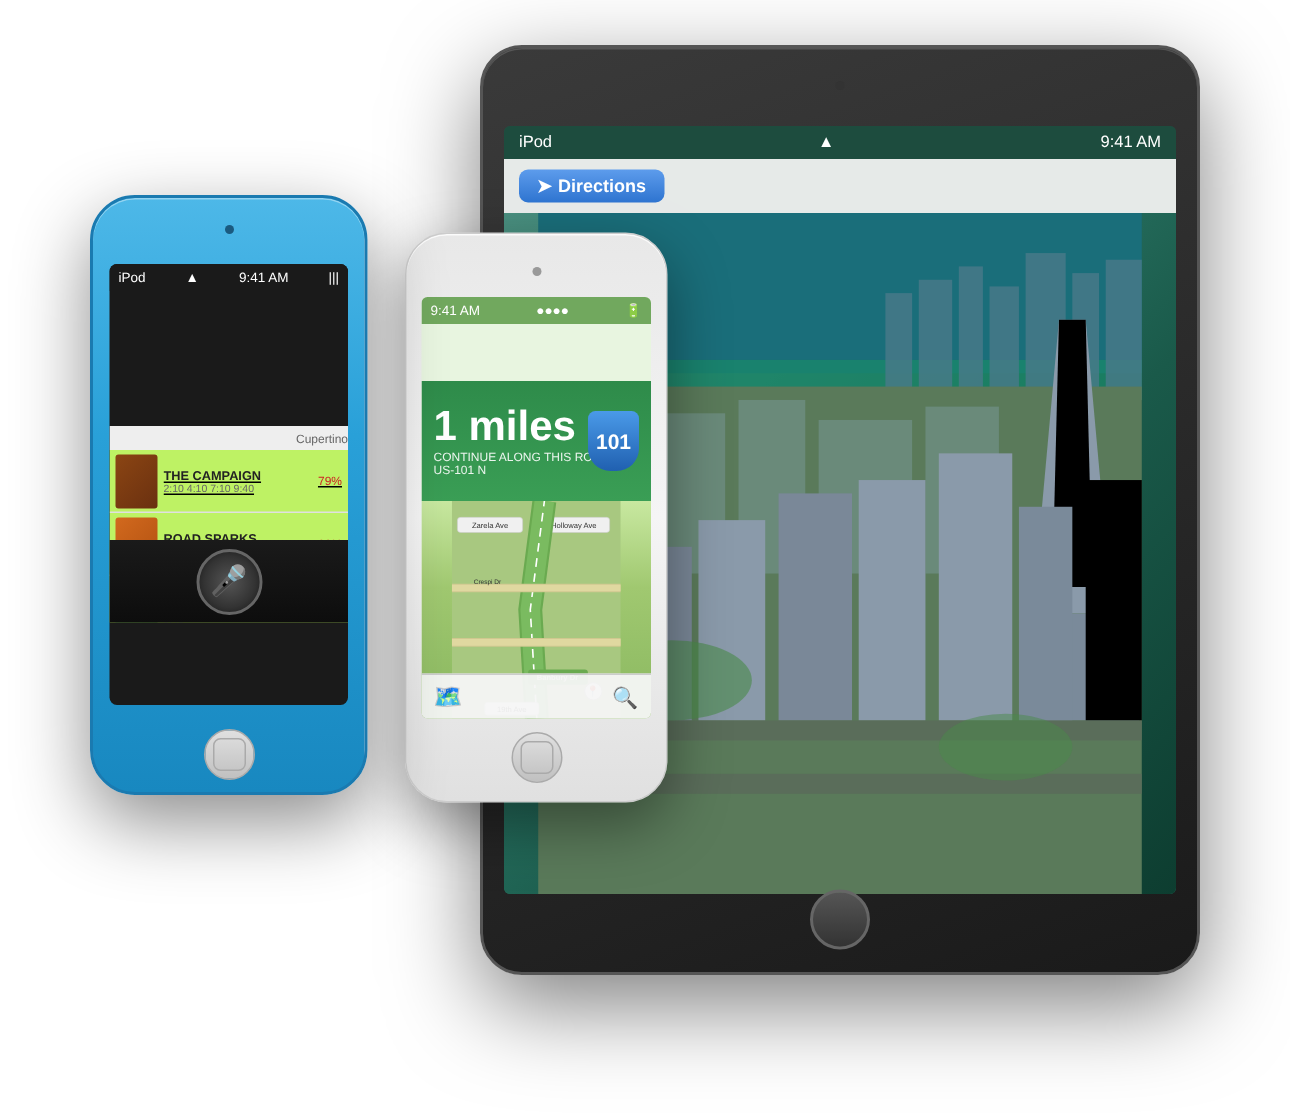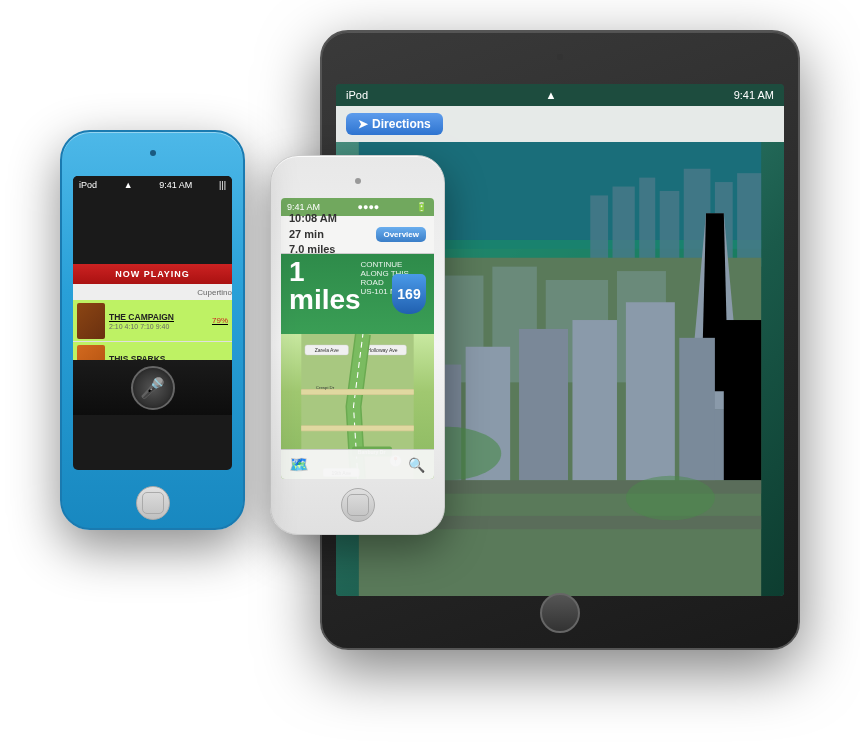--- a/index.html
+++ b/index.html
@@ -157,21 +157,21 @@
       font-size: 8px;
       font-weight: 600;
     }
     .maps-nav-panel {
       position: absolute;
       top: 56px; left: 0; right: 0;
       height: 80px;
       background: linear-gradient(180deg, #2e8b4a, #3a9e55);
       z-index: 10;
       display: flex;
-      flex-direction: row;
+      flex-direction: column;
       align-items: flex-start;
       justify-content: center;
       padding: 4px 8px;
     }
     .nav-miles {
       font-size: 28px;
       font-weight: bold;
       color: #fff;
       line-height: 1;
     }
@@ -501,40 +501,29 @@
   <div class="iphone-white">
     <div class="camera-dot camera-dot-white"></div>
     <div class="iphone-white-screen">
 
       <div class="maps-status-bar">
         <span>9:41 AM</span>
         <span>●●●●</span>
         <span>🔋</span>
       </div>
 
-      <div class="maps-eta-bar">
-        <div class="eta-left">
-          <span>10:08 AM</span>
-          <span>
-            <span>27 min</span>
-            <span> </span>
-            <span>7.0 miles</span>
-          </span>
-        </div>
-        <div class="overview-btn">Overview</div>
-      </div>
 
       <div class="maps-nav-panel">
         <div class="nav-miles">1 miles</div>
         <div class="nav-instruction">
           <div>CONTINUE ALONG THIS ROAD</div>
           <div>US-101 N</div>
         </div>
         <div class="nav-shield">
-          <span>169</span>
+          <span>101</span>
         </div>
       </div>
 
       <div class="maps-road-area">
         <svg viewBox="0 0 155 200" width="100%" height="100%">
 
           <rect width="155" height="200" fill="#a8c880"></rect>
 
           <rect x="5" y="15" width="60" height="14" rx="3" fill="#f0f0f0" stroke="#ccc" stroke-width="0.5"></rect>
           <text x="35" y="25" text-anchor="middle" font-size="7" fill="#333">Zarela Ave</text>
@@ -581,43 +570,40 @@
     <div class="ipod-screen">
 
       <div class="ipod-status-bar">
         <span>iPod</span>
         <span>▲</span>
         <span>9:41 AM</span>
         <span>|||</span>
       </div>
 
 
-      <div class="now-playing-header">
-        <span>NOW PLAYING</span>
-      </div>
 
       <div class="location-label">
         <span>Cupertino</span>
       </div>
 
       <div class="movie-list">
         <div class="movie-item">
           <div class="movie-poster" style="background:linear-gradient(135deg, #8B4513, #6a3010);"></div>
           <div class="movie-info">
             <div class="movie-title">THE CAMPAIGN</div>
             <div class="movie-times">2:10  4:10  7:10  9:40</div>
           </div>
           <div class="movie-rating">
             <div class="rating-pct" style="color:#cc2222;">79%</div>
           </div>
         </div>
         <div class="movie-item">
           <div class="movie-poster" style="background:linear-gradient(135deg, #d2691e, #b05010);"></div>
           <div class="movie-info">
-            <div class="movie-title">THIS SPARKS</div>
+            <div class="movie-title">ROAD SPARKS</div>
             <div class="movie-times">1:30  2:10  4:00  7:00  10:00</div>
           </div>
           <div class="movie-rating">
             <div class="rating-pct" style="color:#cc2222;">90%</div>
           </div>
         </div>
         <div class="movie-item">
           <div class="movie-poster" style="background:linear-gradient(135deg, #4a7a4a, #2a5a2a);"></div>
           <div class="movie-info">
             <div class="movie-title">PARANORMAN</div>

